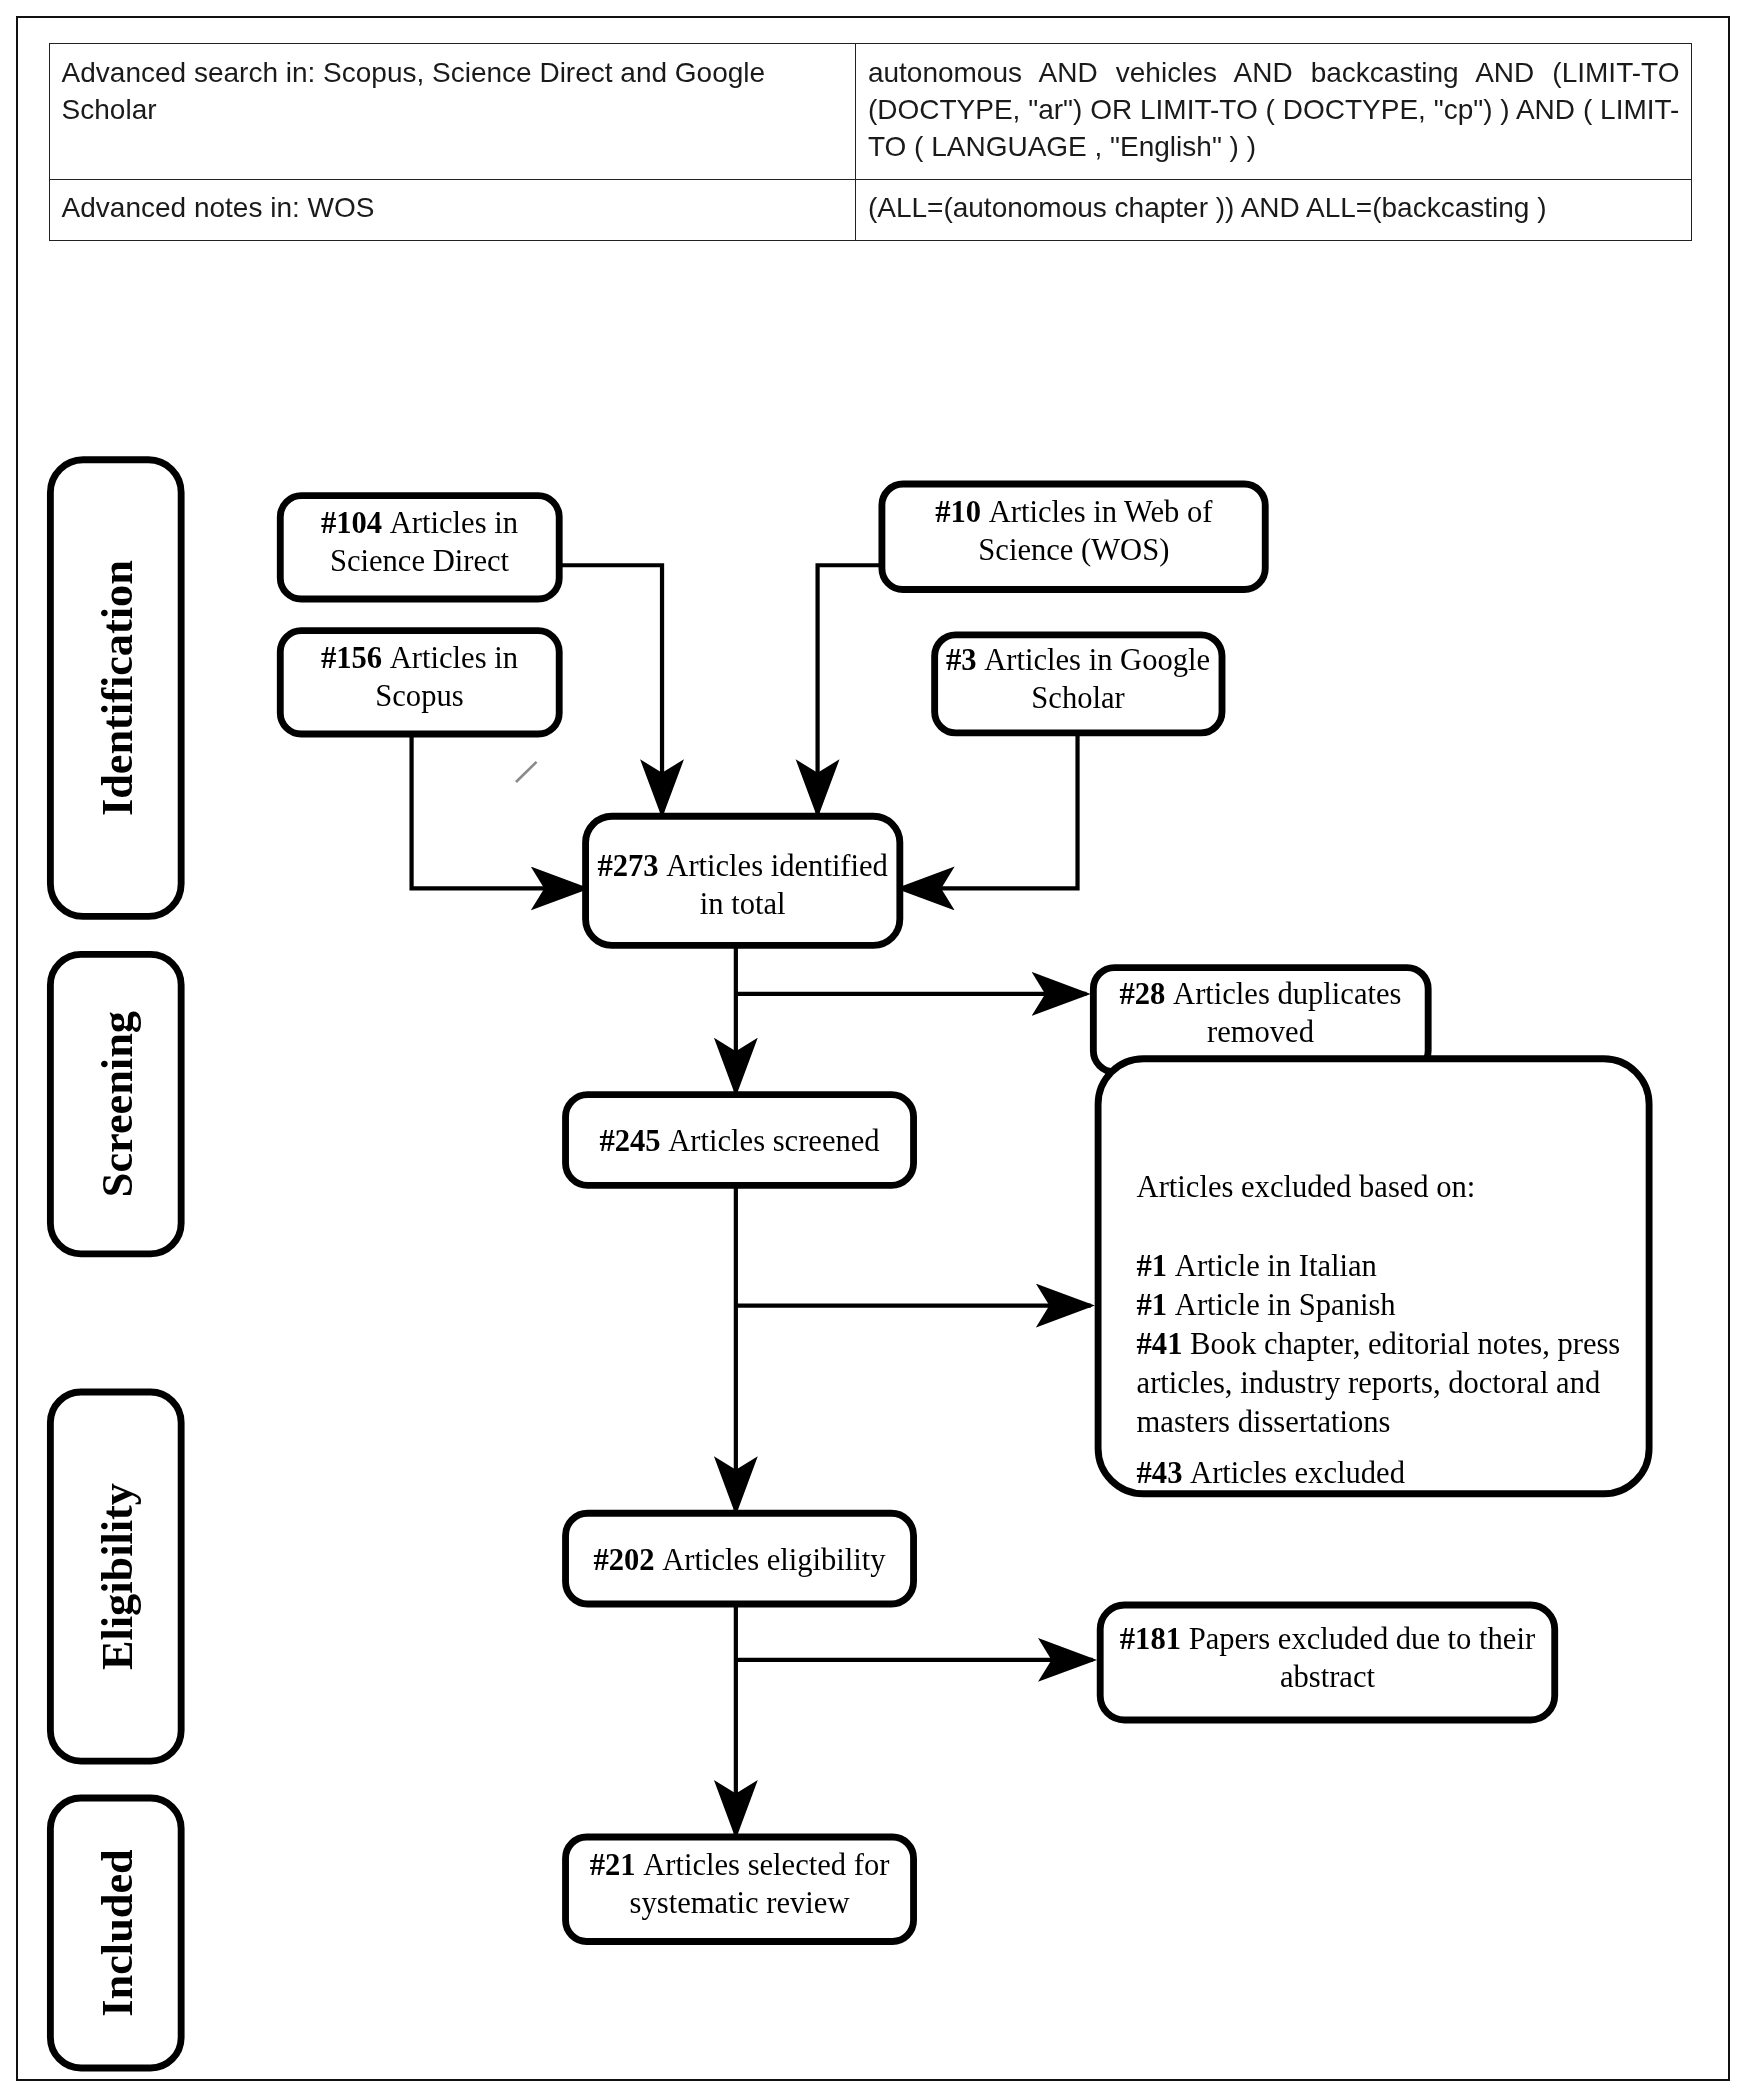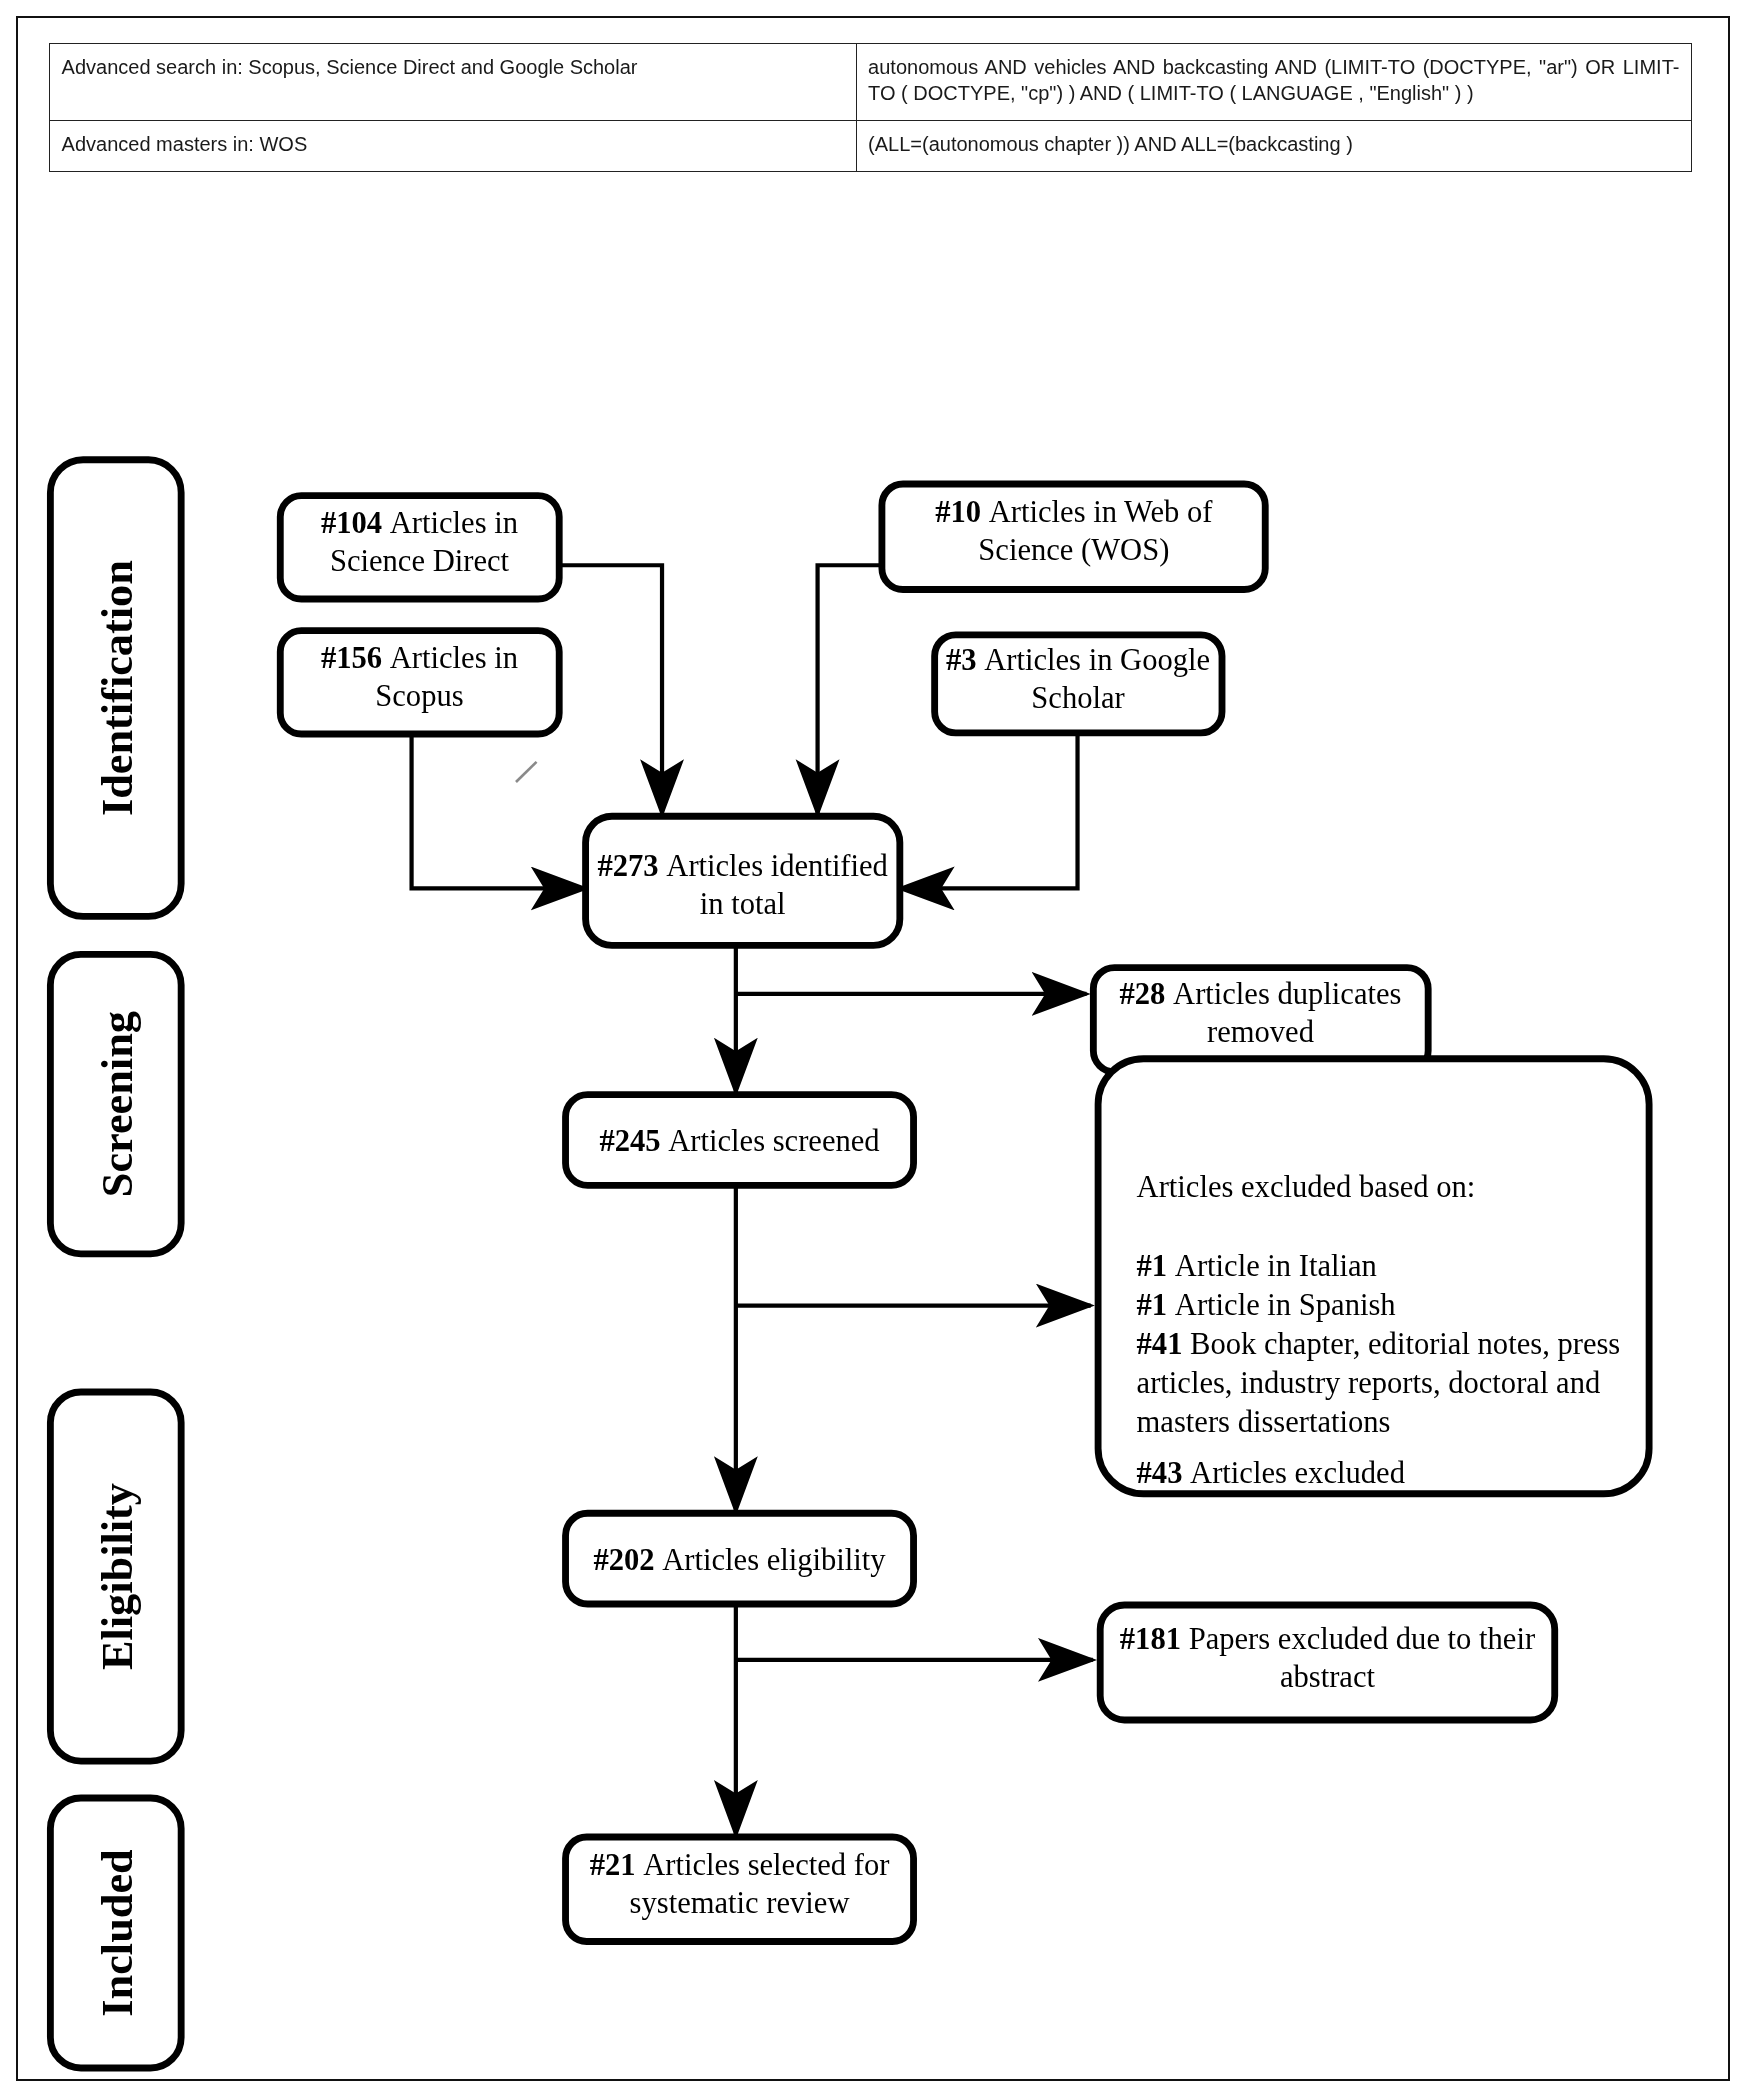--- a/index.html
+++ b/index.html
@@ -1,20 +1,20 @@
 <!DOCTYPE html>
 <html style="font-size:8.4px"><head>
 <meta charset="utf-8">
 <style>
   html,body{margin:0;padding:0;background:#fff;}
   body{width:1748px;height:2097px;font-family:"Liberation Serif",serif;}
   .page{position:relative;width:1748px;height:2097px;}
   .frame{position:absolute;left:16px;top:16px;width:1714px;height:2065px;border:2.1px solid #111;box-sizing:border-box;}
   table.qtable{position:absolute;left:49px;top:43px;width:1643px;border-collapse:collapse;
-    font-family:"Liberation Sans",sans-serif;font-size:20px;color:#1a1a1a;}
+    font-family:"Liberation Sans",sans-serif;font-size:28px;color:#1a1a1a;}
   table.qtable td{border:1.6px solid #222;padding:9.5px 11.6px 13.7px 11.6px;vertical-align:top;line-height:1.33;}
   td.c1{width:807px;}
   td.c2{width:836px;text-align:justify;text-align-last:left;}
   svg.flow{position:absolute;left:0;top:0;width:1748px;height:2097px;}
   .btxt{font-family:"Liberation Serif",serif;fill:#000;}
   .b{font-weight:bold;}
   .pillLabel{font-family:"Liberation Serif",serif;font-weight:bold;fill:#000;font-size:84px;}
 </style>
 </head>
 <body>
@@ -22,21 +22,21 @@
 <div class="page">
   <div class="frame"></div>
 
   <table class="qtable">
     <tbody>
         <tr>
       <td class="c1">Advanced search in: Scopus, Science Direct and Google Scholar</td>
       <td class="c2">autonomous AND vehicles AND backcasting AND (LIMIT-TO (DOCTYPE, "ar") OR LIMIT-TO ( DOCTYPE, "cp") ) AND ( LIMIT-TO ( LANGUAGE , "English" ) )</td>
     </tr>
     <tr>
-      <td class="c1">Advanced masters in: WOS</td>
+      <td class="c1">Advanced notes in: WOS</td>
       <td class="c2">(ALL=(autonomous chapter )) AND ALL=(backcasting )</td>
     </tr>
   </tbody>
     </table>
 
   <svg class="flow" viewBox="0 0 3314 3977">
     <defs>
       <marker id="ar" markerWidth="16" markerHeight="16" refX="13" refY="5.2" orient="auto" markerUnits="strokeWidth">
         <path d="M0,0 L14,5.2 L0,10.4 L3.2,5.2 z" fill="#000"></path>
       </marker>

